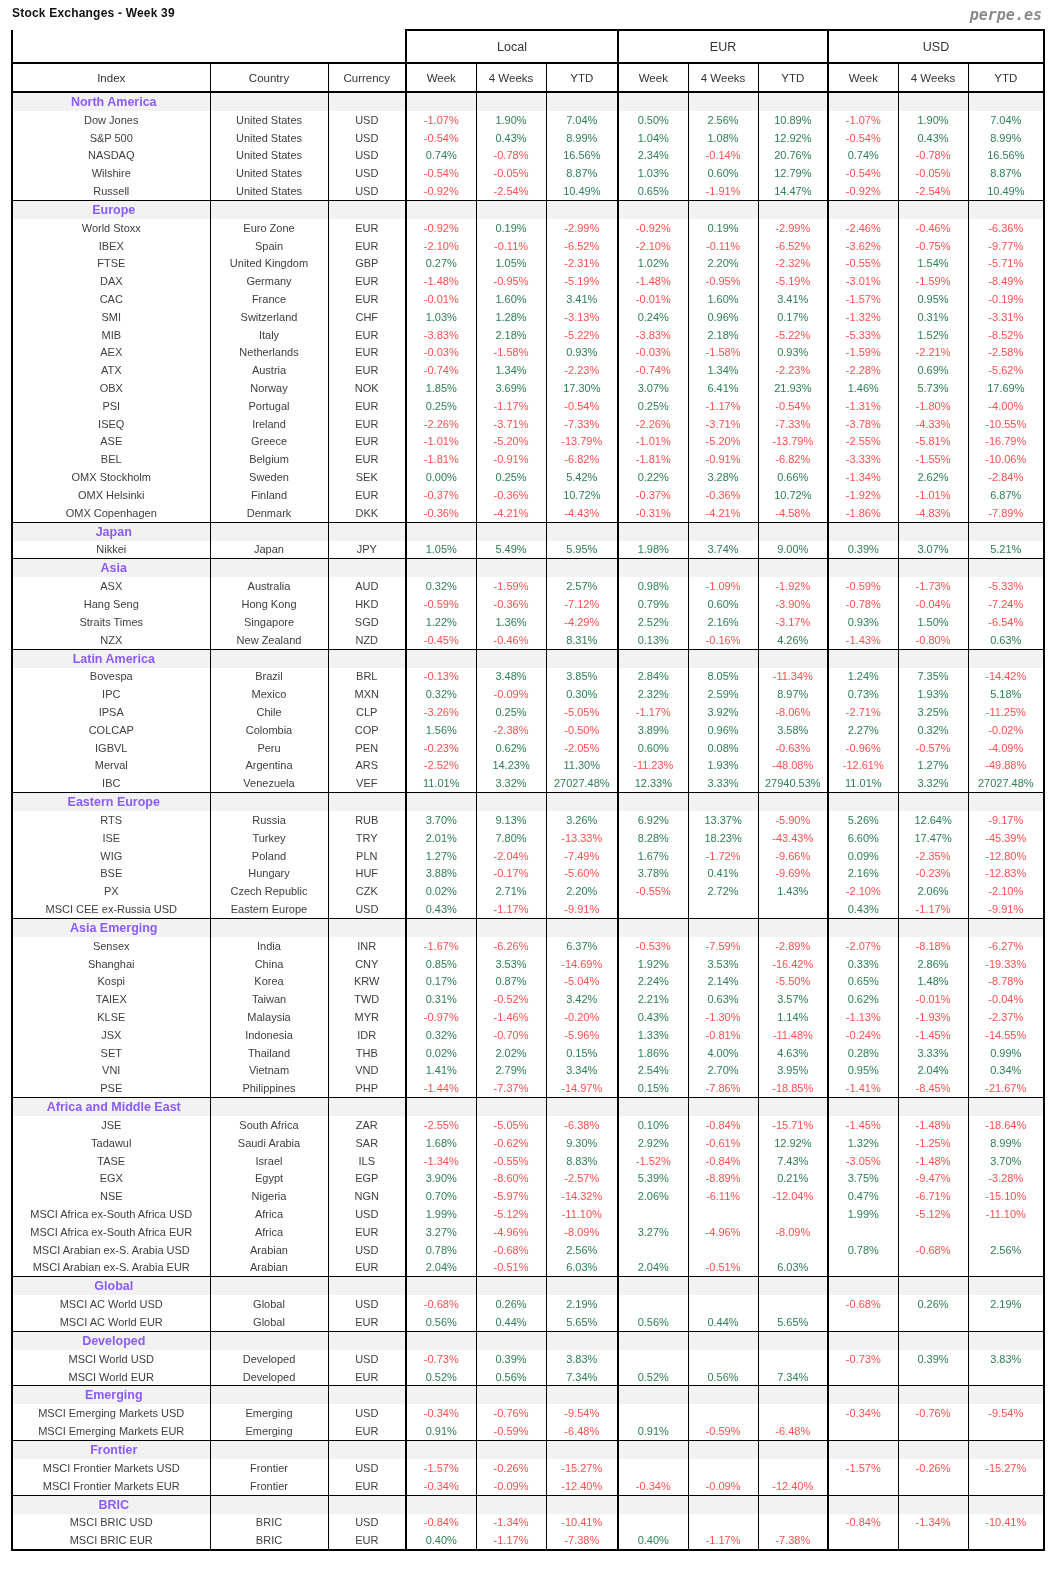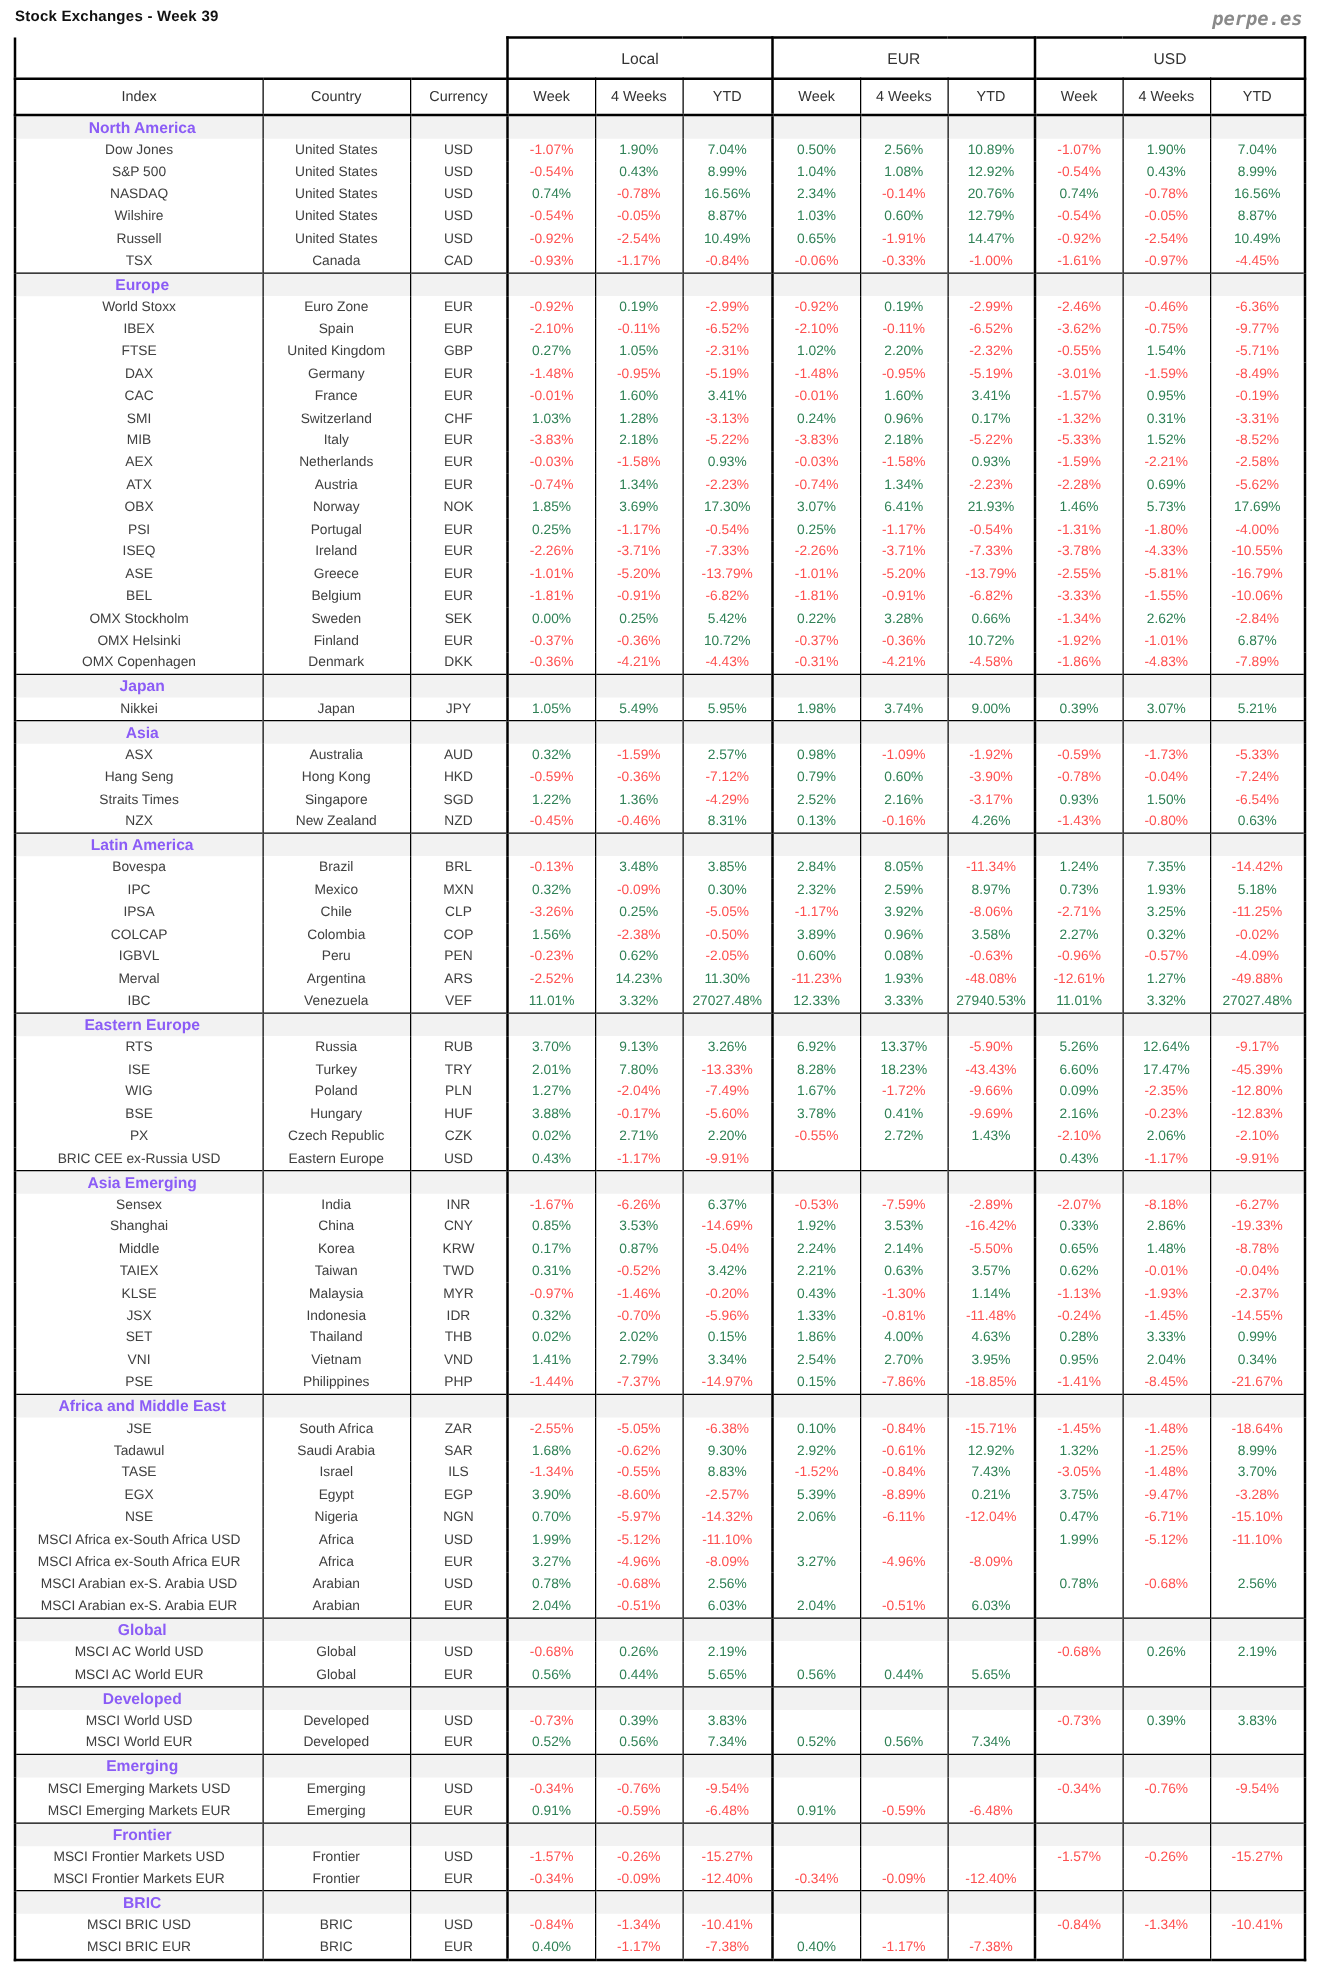--- a/index.html
+++ b/index.html
@@ -202,34 +202,20 @@
           <td class="c3 val neg">-0.92%</td>
           <td class="c4 val neg">-2.54%</td>
           <td class="c5 val pos">10.49%</td>
           <td class="c6 val pos">0.65%</td>
           <td class="c7 val neg">-1.91%</td>
           <td class="c8 val pos">14.47%</td>
           <td class="c9 val neg">-0.92%</td>
           <td class="c10 val neg">-2.54%</td>
           <td class="c11 val pos">10.49%</td>
         </tr>
-        <tr>
-          <td class="c0 name">TSX</td>
-          <td class="c1 country">Canada</td>
-          <td class="c2 currency">CAD</td>
-          <td class="c3 val neg">-0.93%</td>
-          <td class="c4 val neg">-1.17%</td>
-          <td class="c5 val neg">-0.84%</td>
-          <td class="c6 val neg">-0.06%</td>
-          <td class="c7 val neg">-0.33%</td>
-          <td class="c8 val neg">-1.00%</td>
-          <td class="c9 val neg">-1.61%</td>
-          <td class="c10 val neg">-0.97%</td>
-          <td class="c11 val neg">-4.45%</td>
-        </tr>
         <tr class="section">
           <td class="c0 sec-label">Europe</td>
           <td class="c1"></td>
           <td class="c2"></td>
           <td class="c3"></td>
           <td class="c4"></td>
           <td class="c5"></td>
           <td class="c6"></td>
           <td class="c7"></td>
           <td class="c8"></td>
@@ -763,21 +749,21 @@
           <td class="c4 val pos">2.71%</td>
           <td class="c5 val pos">2.20%</td>
           <td class="c6 val neg">-0.55%</td>
           <td class="c7 val pos">2.72%</td>
           <td class="c8 val pos">1.43%</td>
           <td class="c9 val neg">-2.10%</td>
           <td class="c10 val pos">2.06%</td>
           <td class="c11 val neg">-2.10%</td>
         </tr>
         <tr>
-          <td class="c0 name">BRIC CEE ex-Russia USD</td>
+          <td class="c0 name">MSCI CEE ex-Russia USD</td>
           <td class="c1 country">Eastern Europe</td>
           <td class="c2 currency">USD</td>
           <td class="c3 val pos">0.43%</td>
           <td class="c4 val neg">-1.17%</td>
           <td class="c5 val neg">-9.91%</td>
           <td class="c6 val"></td>
           <td class="c7 val"></td>
           <td class="c8 val"></td>
           <td class="c9 val pos">0.43%</td>
           <td class="c10 val neg">-1.17%</td>
@@ -819,21 +805,21 @@
           <td class="c4 val pos">3.53%</td>
           <td class="c5 val neg">-14.69%</td>
           <td class="c6 val pos">1.92%</td>
           <td class="c7 val pos">3.53%</td>
           <td class="c8 val neg">-16.42%</td>
           <td class="c9 val pos">0.33%</td>
           <td class="c10 val pos">2.86%</td>
           <td class="c11 val neg">-19.33%</td>
         </tr>
         <tr>
-          <td class="c0 name">Middle</td>
+          <td class="c0 name">Kospi</td>
           <td class="c1 country">Korea</td>
           <td class="c2 currency">KRW</td>
           <td class="c3 val pos">0.17%</td>
           <td class="c4 val pos">0.87%</td>
           <td class="c5 val neg">-5.04%</td>
           <td class="c6 val pos">2.24%</td>
           <td class="c7 val pos">2.14%</td>
           <td class="c8 val neg">-5.50%</td>
           <td class="c9 val pos">0.65%</td>
           <td class="c10 val pos">1.48%</td>

